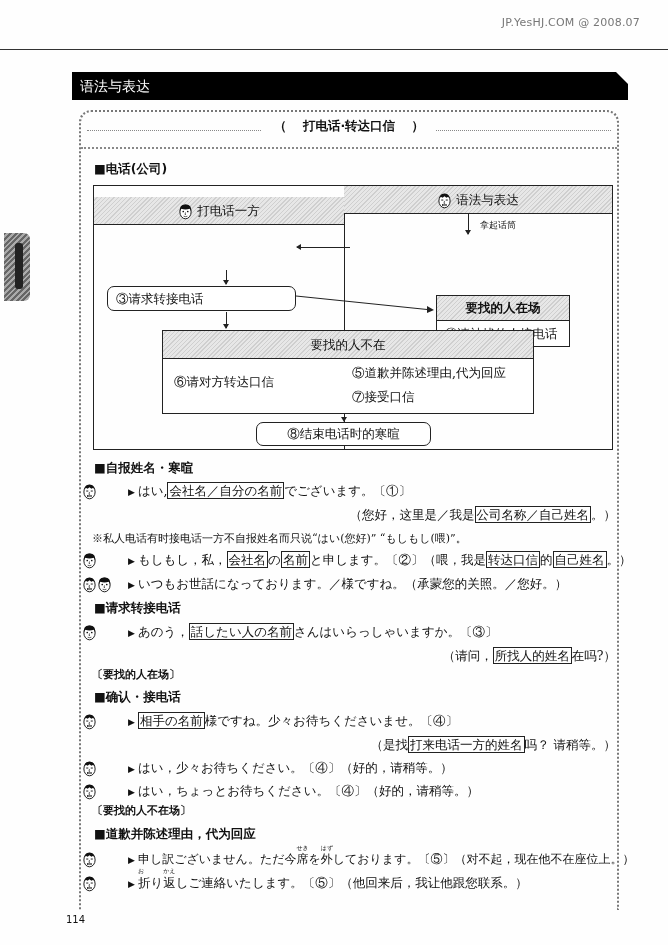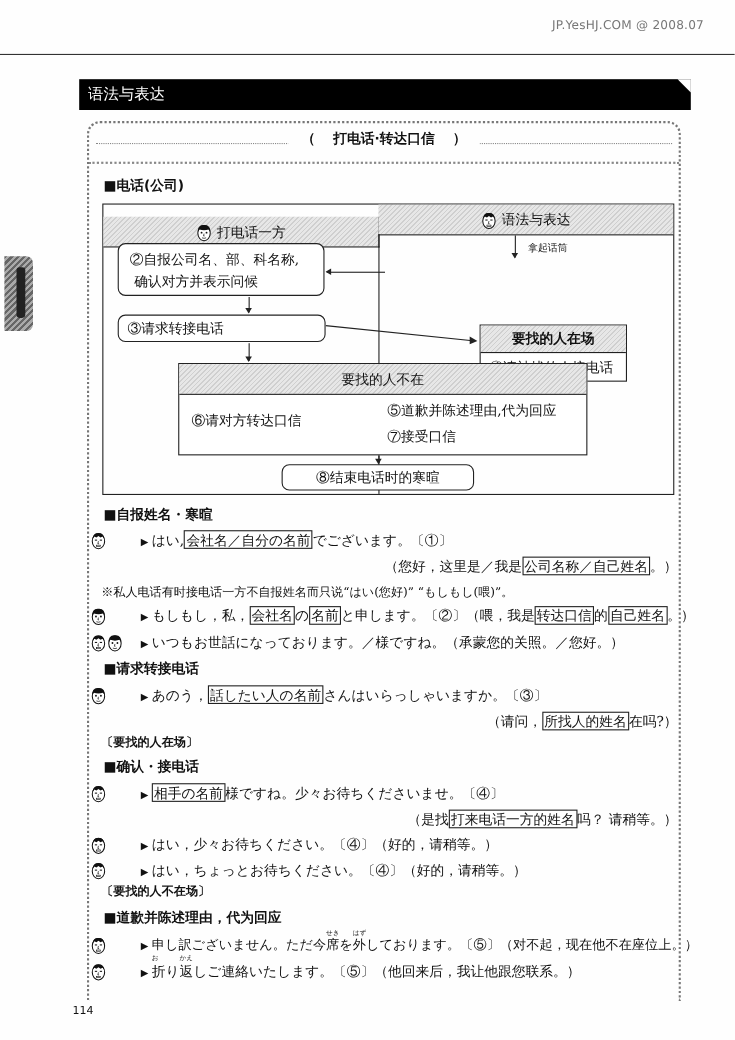--- a/index.html
+++ b/index.html
@@ -127,24 +127,20 @@
     <svg class="face" width="15" height="17">
         <use href="#face-receiver"></use>
       </svg>
     <span>语法与表达</span>
   </div>
   <div class="vline"></div>
 
   <div class="sans" style="position:absolute;left:386px;top:33px;font-size:9px;">拿起话筒</div>
   <div class="arrow-v" style="left:374px;top:28px;height:20px"></div>
 
-  <div class="box rbox" style="left:13px;top:35px;width:188px;height:48px;padding:4px 0 0 10px;line-height:20px">
-    <div>②自报公司名、部、科名称,</div>
-    <div style="padding-left:4px">确认对方并表示问候</div>
-  </div>
   <div class="arrow-h left" style="left:203px;top:61px;width:53px"></div>
 
   <div class="arrow-v" style="left:132px;top:84px;height:14px"></div>
   <div class="box rbox" style="left:13px;top:100px;width:189px;height:25px;line-height:23px;padding-left:8px">③请求转接电话</div>
 
   <svg style="position:absolute;left:202px;top:106px" width="140" height="22">
     <line x1="0" y1="4" x2="136" y2="18" stroke="#222" stroke-width="1"></line>
     <polygon points="138,18 131,14 131,21" fill="#222"></polygon>
   </svg>
 

